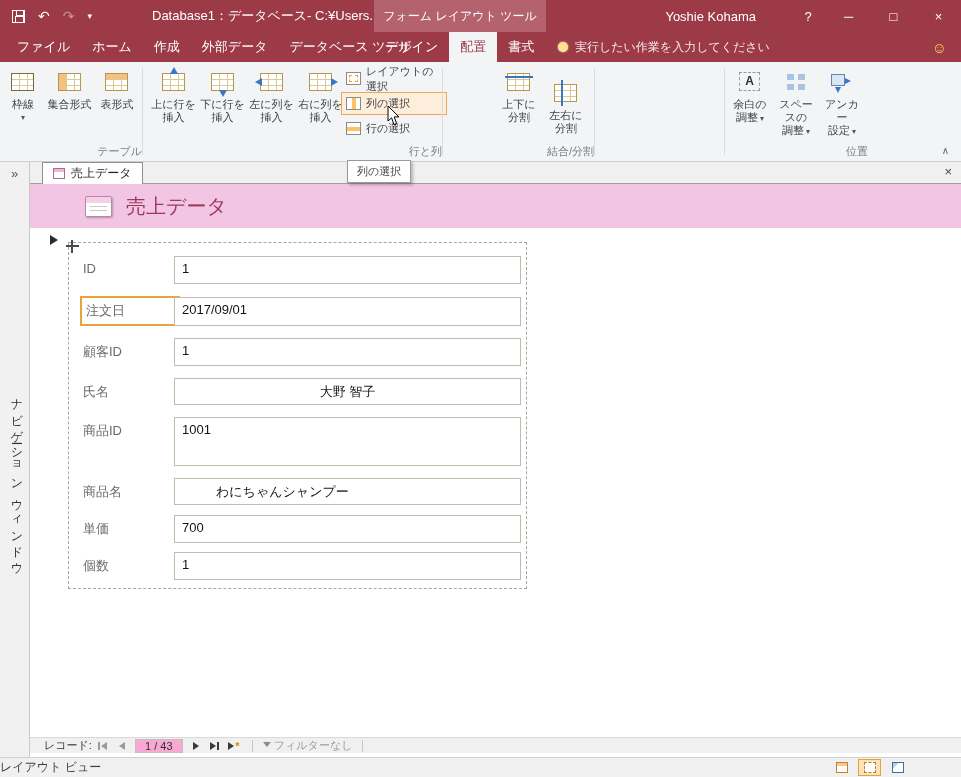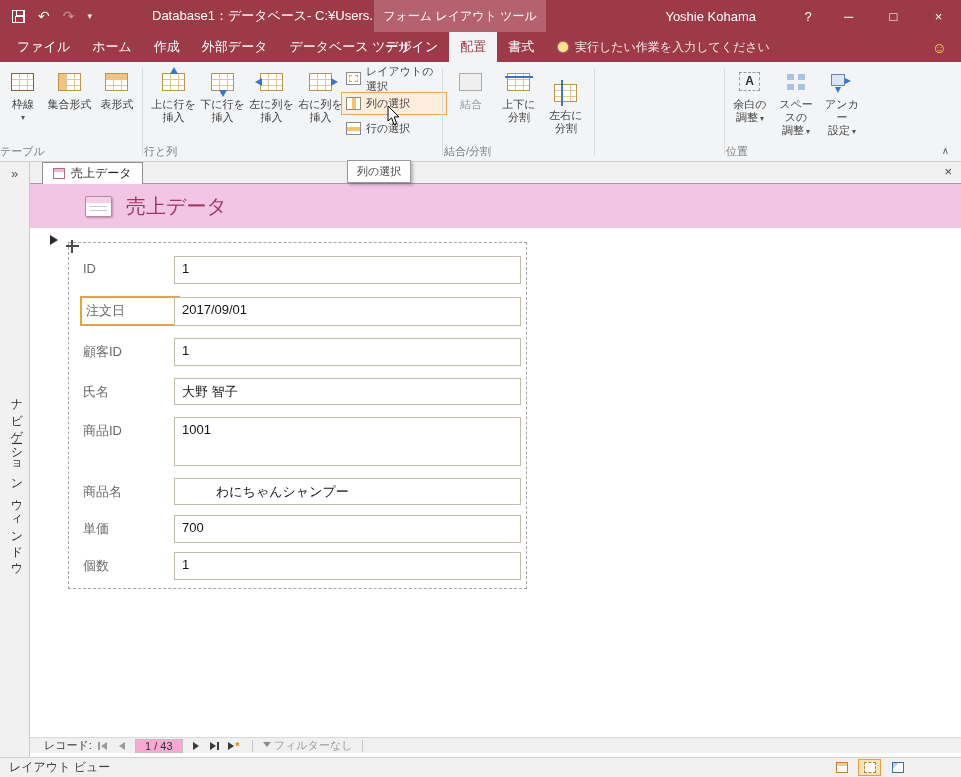--- a/index.html
+++ b/index.html
@@ -29,21 +29,21 @@
   .tab { display:flex; align-items:center; padding:0 11px; white-space:nowrap; cursor:default; }
   .tabs-ctx { position:absolute; left:374px; top:0; height:30px; display:flex; }
   .tab.selected { background:#f3f4f6; color:#9c3a48; }
   .tellme { position:absolute; left:558px; top:0; height:30px; display:flex; align-items:center; gap:7px; font-size:12px; color:#f7e9ea; }
   .bulb { width:10px; height:10px; border-radius:50%; background:#ffe28a; box-shadow:0 0 2px #fff; }
   .smiley { position:absolute; right:14px; top:0; height:30px; display:flex; align-items:center; font-size:15px; color:#ffd34d; }
 
   
   .ribbon { position:absolute; left:0; top:62px; right:0; height:100px; background:#f3f4f6; border-bottom:1px solid #cfcfcf; font-size:11px; color:#3f3f3f; }
   .grp { position:absolute; top:0; bottom:0; }
-  .grp-label { position:absolute; bottom:2px; left:0; right:0; text-align:left; font-size:11px; color:#7d7d7d; }
+  .grp-label { position:absolute; bottom:2px; left:0; right:0; text-align:right; font-size:11px; color:#7d7d7d; }
   .grp-sep { position:absolute; top:6px; bottom:6px; width:1px; background:#dcdcdc; }
   .bigbtn { position:absolute; top:1px; height:83px; display:flex; flex-direction:column; align-items:center; padding-top:5px; text-align:center; line-height:13px; cursor:default; }
   .bigbtn.disabled { color:#9a9a9a; }
   .smallbtn { position:absolute; left:197px; width:106px; height:23px; display:flex; align-items:center; gap:5px; padding:0 4px; border:1px solid transparent; cursor:default; }
   .smallbtn.hover { background:#fdeedc; border-color:#eba75c; }
   .ribbon-collapse { position:absolute; right:12px; bottom:5px; font-size:10px; color:#666; cursor:default; }
   .caret { font-size:8px; color:#555; margin-left:2px; }
   .caret-below { font-size:8px; color:#555; }
 
   
@@ -119,21 +119,21 @@
   .vbar { width:2px; height:8px; background:#3a3a3a; }
   .dimmed .vbar { background:#9b9b9b; }
   .star { color:#d98a00; font-weight:bold; font-size:11px; line-height:8px; }
   .pos-box { width:48px; height:14px; background:#f9a8d4; border:1px solid #c0c0c0; display:flex; align-items:center; justify-content:center; margin:0 2px; }
   .rn-sep { width:1px; height:12px; background:#c6c6c6; margin:0 7px; }
   .funnel { width:0; height:0; border-left:4px solid transparent; border-right:4px solid transparent; border-top:5px solid #8d8d8d; position:relative; top:-1px; }
   .filter-label { color:#9a9a9a; }
   .search-input { width:88px; height:14px; font-size:11px; border:1px solid #b5b5b5; padding:0 3px; font-family:inherit;margin-top:44px; }
 
   
-  .statusbar { position:absolute; left:0; top:757px; right:0; height:20px; background:#f0f0f0; border-top:1px solid #d0d0d0; display:flex; align-items:center; font-size:12px; color:#3f3f3f; padding-left:9px; }
+  .statusbar { position:absolute; left:0; top:757px; right:0; height:20px; background:#f0f0f0; border-top:1px solid #d0d0d0; display:flex; align-items:center; font-size:12px; color:#3f3f3f; padding-left:0; }
   .sb-right { position:absolute; right:52px; top:1px; display:flex; gap:5px; }
   .sbicon { width:23px; height:17px; border:1px solid transparent; display:flex; align-items:center; justify-content:center; cursor:default; }
   .sbicon.active { background:#fce3b8; border-color:#e2a33d; }
   .sb-form { width:12px; height:11px; border:1px solid #c87f2f; background:linear-gradient(#f5c98c 0 3px, #fff 3px); }
   .sb-layout { width:12px; height:11px; border:1px dashed #b58430; background:#fff; }
   .sb-design { width:12px; height:11px; border:1px solid #3c6ea5; background:linear-gradient(135deg, #b9cfe8 0 4px, #fff 4px); }
 </style>
 </head>
 <body>
 
@@ -248,27 +248,20 @@
       </div>
       <div class="smallbtn" style="top:55px;">
         <span class="selicon row"></span>
         <span>行の選択</span>
       </div>
       <div class="grp-label">行と列</div>
     </div>
     <div class="grp-sep" style="left:442px;"></div>
 
     <div class="grp" style="left:444px;width:150px;">
-      <div class="bigbtn disabled" style="left:4px;width:46px;">
-        <span class="ic">
-            <span class="tbl gray"></span>
-          </span>
-        <span>結合</span>
-        <span></span>
-      </div>
       <div class="bigbtn" style="left:52px;width:46px;">
         <span class="ic split-line-h">
             <span class="tbl"></span>
           </span>
         <span>上下に</span>
         <span>分割</span>
       </div>
       <div class="bigbtn" style="left:99px;width:46px;justify-content:center;">
         <span class="ic split-line-v">
             <span class="tbl"></span>
@@ -348,21 +341,21 @@
       <div class="fieldrow" style="top:54px;">
         <div class="flabel sel" style="height:30px;">注文日</div>
         <div class="fbox" style="height:29px;">2017/09/01</div>
       </div>
       <div class="fieldrow" style="top:95px;">
         <div class="flabel">顧客ID</div>
         <div class="fbox" style="height:28px;">1</div>
       </div>
       <div class="fieldrow" style="top:135px;">
         <div class="flabel">氏名</div>
-        <div class="fbox" style="height:27px;">大野 智子</div>
+        <div class="fbox" style="height:27px;text-align:center;">大野 智子</div>
       </div>
       <div class="fieldrow" style="top:174px;">
         <div class="flabel">商品ID</div>
         <div class="fbox" style="height:49px;">1001</div>
       </div>
       <div class="fieldrow" style="top:235px;">
         <div class="flabel">商品名</div>
         <div class="fbox" style="height:27px;padding-left:41px;">わにちゃんシャンプー</div>
       </div>
       <div class="fieldrow" style="top:272px;">

